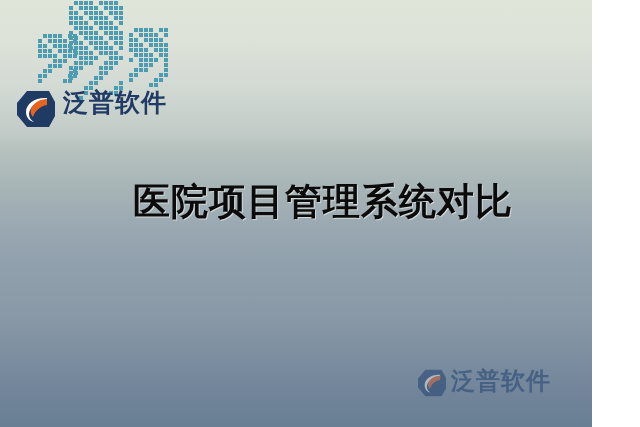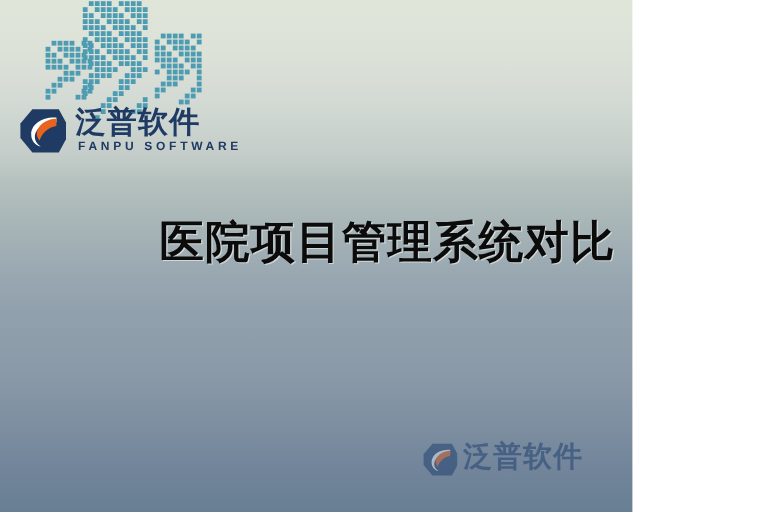--- a/index.html
+++ b/index.html
@@ -2,21 +2,21 @@
 <html><head>
 <meta charset="utf-8">
 <style>
   html, body {
     margin: 0;
     padding: 0;
     background: #ffffff;
   }
   #stage {
     position: relative;
-    width: 527px;
+    width: 592px;
     height: 427px;
     overflow: hidden;
     font-family: "Liberation Sans", "DejaVu Sans", sans-serif;
     background: linear-gradient(to bottom,
         #e0e5da 0%,
         #dde2d8 10%,
         #d3dad4 20%,
         #c4cdc9 30%,
         #b4c0bd 36%,
         #a6b3b6 45%,
@@ -387,21 +387,20 @@
 
   <div id="brand-logo">
     <span class="mark">
       <svg viewBox="0 0 40 38" width="40" height="38" xmlns="http://www.w3.org/2000/svg">
         <path d="M11 1 L33 1 L39 12 L39 26 L33 37 L11 37 L1 25 L1 13 Z" fill="#1f3a63"></path>
         <path d="M31 8 C20 7 10 13 10 22 C10 27 13 31 18 32 C13 29 12 24 14 20 C17 14 24 11 31 12 Z" fill="#ffffff"></path>
         <path d="M31 9 C24 9 17 13 15 19 C14 22 15 25 17 27 C19 21 24 16 31 15 Z" fill="#e8641e"></path>
       </svg>
     </span>
     <span class="cn">泛普软件</span>
-    <span class="en">FANPU SOFTWARE</span>
   </div>
 
   <div id="headline">
     <span class="line">医院项目管理系统对比</span>
   </div>
 
   <div id="watermark">
     <span class="mark">
       <svg viewBox="0 0 40 38" width="30" height="28" xmlns="http://www.w3.org/2000/svg">
         <path d="M11 1 L33 1 L39 12 L39 26 L33 37 L11 37 L1 25 L1 13 Z" fill="#2a4a74"></path>

